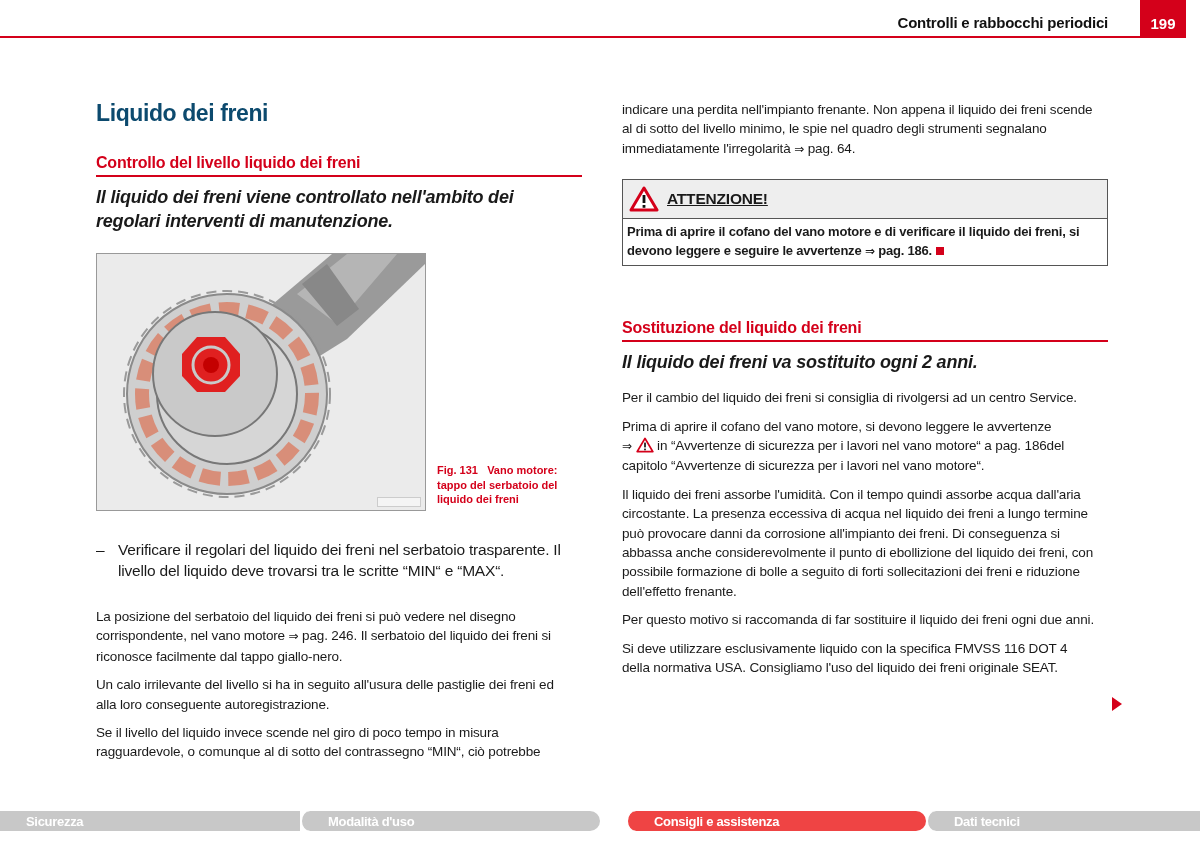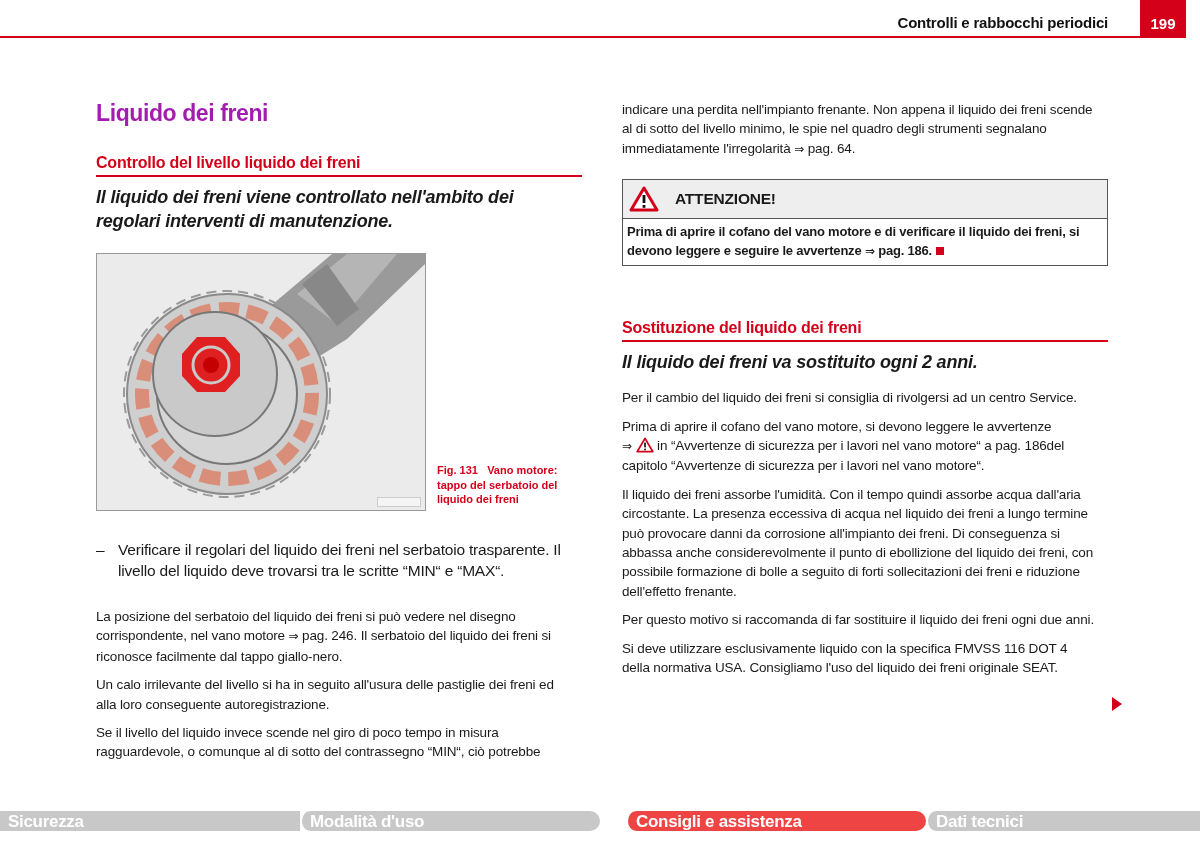--- a/index.html
+++ b/index.html
@@ -15,21 +15,21 @@
   .header-rule {
     position: absolute; left: 0; top: 36px; width: 1140px; height: 2px; background: #d4001a;
   }
   .page-num {
     position: absolute; left: 1140px; top: 0; width: 46px; height: 38px; background: #d4001a;
     color: #fff; font-weight: bold; font-size: 15px; text-align: center; line-height: 48px;
   }
   .col-left { position: absolute; left: 96px; top: 96px; width: 486px; }
   .col-right { position: absolute; left: 622px; top: 100px; width: 486px; }
   h1 {
-    margin: 0; color: #a21caf; font-size: 23px; font-weight: bold; letter-spacing: -0.4px; line-height: 34px;
+    margin: 0; color: #0c4a6e; font-size: 23px; font-weight: bold; letter-spacing: -0.4px; line-height: 34px;
   }
   h2 {
     margin: 0; color: #d4001a; font-size: 16px; font-weight: bold; letter-spacing: -0.2px;
     padding-bottom: 2px; border-bottom: 2px solid #d4001a; line-height: 20px;
   }
   .intro { font-style: italic; font-size: 18px; line-height: 24px; margin: 8px 0 0 0; color: #1a1a1a; letter-spacing: -0.2px; font-weight: bold; }
   p { margin: 0 13px 9px 0; font-size: 13.5px; line-height: 19.4px; letter-spacing: -0.15px; }
   .figure-row { position: relative; height: 262px; margin-top: 20px; }
   .figure-box {
     position: absolute; left: 0; top: 0; width: 328px; height: 256px;
@@ -43,33 +43,33 @@
     position: absolute; left: 341px; top: 210px; width: 145px;
     color: #d4001a; font-size: 11px; font-weight: bold; line-height: 14.5px;
   }
   .step { display: flex; font-size: 15.5px; line-height: 21px; margin: 24px 0 26px 0; letter-spacing: -0.2px; }
   .step .dash { width: 22px; flex: none; }
   .warn-box { border: 1px solid #555; margin: 20px 0 0 0; }
   .warn-head {
     background: #eeeeee; height: 38px; display: flex; align-items: center; padding-left: 6px;
     border-bottom: 1px solid #555;
   }
-  .warn-head .title { font-weight: bold; font-size: 15.5px; margin-left: 16px; letter-spacing: -0.2px; }
+  .warn-head .title { font-weight: bold; font-size: 15.5px; margin-left: 8px; letter-spacing: -0.2px; text-decoration: underline; }
   .warn-body { padding: 3px 4px 4px 4px; font-weight: bold; font-size: 13px; line-height: 19px; letter-spacing: -0.2px; }
   .end-square { display: inline-block; width: 8px; height: 8px; background: #d4001a; margin-left: 4px; vertical-align: 0; }
   .arrow { font-family: "DejaVu Sans", sans-serif; font-size: 12px; }
   .inline-warn { display: inline-block; vertical-align: -3px; }
   .next-arrow {
     position: absolute; left: 1112px; top: 697px; width: 0; height: 0;
     border-top: 7px solid transparent; border-bottom: 7px solid transparent; border-left: 10px solid #d4001a;
   }
   .footer { position: absolute; left: 0; top: 811px; width: 1200px; height: 38px; display: flex; }
   .footer .tab {
-    flex: none; height: 20px; background: #c8c8c8; color: #fff; font-weight: bold; font-size: 17px;
-    padding-left: 8px; box-sizing: border-box; line-height: 22px; letter-spacing: -0.3px;
+    flex: none; height: 20px; background: #c8c8c8; color: #fff; font-weight: bold; font-size: 13px;
+    padding-left: 26px; box-sizing: border-box; line-height: 22px; letter-spacing: -0.3px;
   }
   .footer .tab + .tab { border-left: 2px solid #fff; border-radius: 12px; }
   .footer .tab.active { background: #ef4444; margin-left: 26px; }
 </style>
 </head>
 <body>
 
 <div class="header-title">Controlli e rabbocchi periodici</div>
 <div class="header-rule"></div>
 <div class="page-num">199</div>

